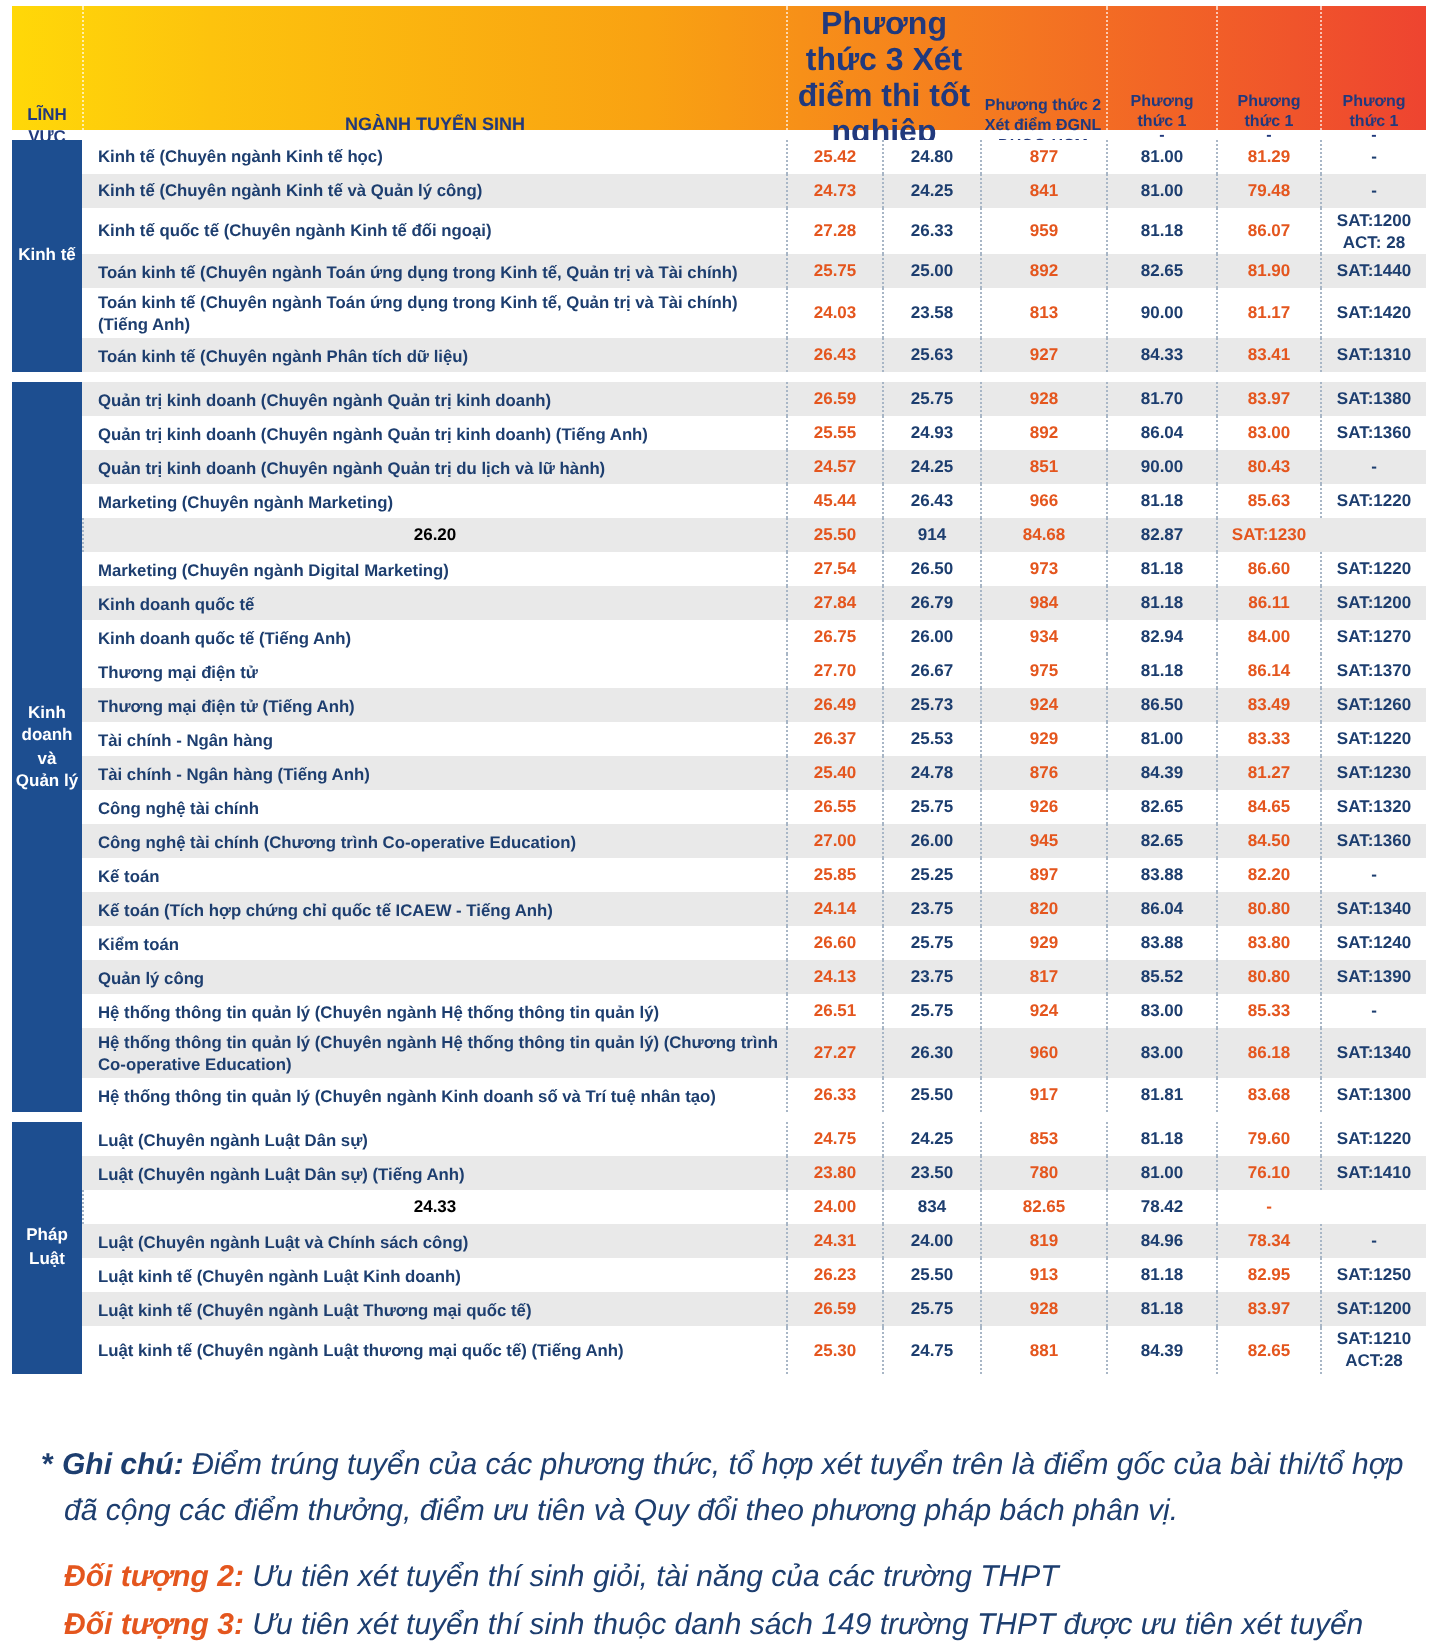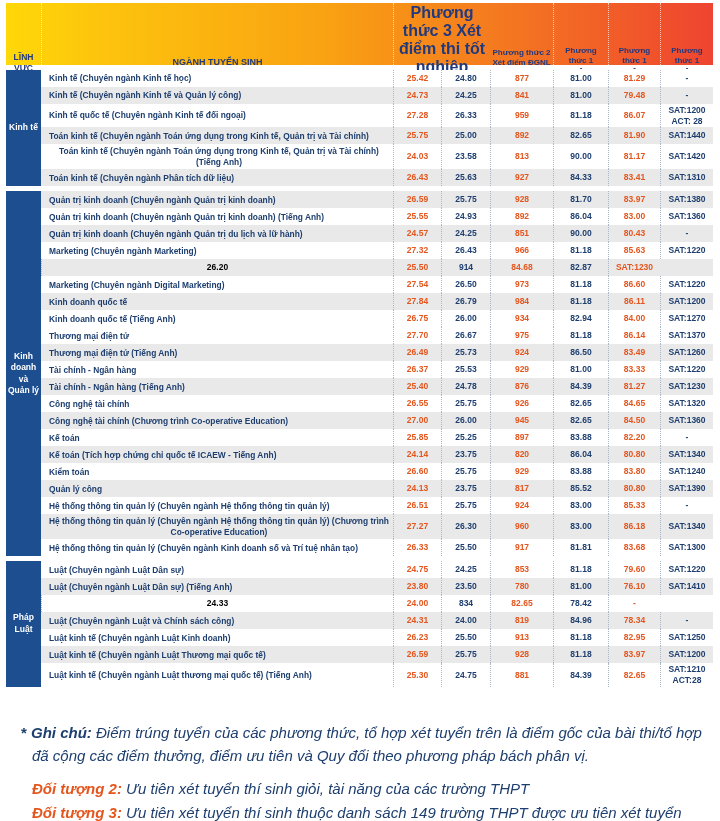--- a/index.html
+++ b/index.html
@@ -31,21 +31,21 @@
 
   
   .group{display:flex;margin-top:5px}
   .gside{width:35px;background:var(--blue);color:#fff;font-weight:bold;font-size:8.5px;
          line-height:1.35;display:flex;align-items:center;justify-content:center;
          text-align:center;padding:19px 1px}
   .grows{flex:1;display:flex;flex-direction:column}
   .row{display:grid;grid-template-columns:352px 48px 49px 63px 55px 52px 53px;min-height:17px;background:#fff}
   .row.shade{background:var(--shade)}
   .cname{display:flex;align-items:center;color:var(--navy);font-weight:bold;
-         font-size:8.4px;line-height:1.25;padding:2px 4px 2px 8px;text-align:center}
+         font-size:8.4px;line-height:1.25;padding:2px 4px 2px 8px;text-align:left}
   .cval{display:flex;align-items:center;justify-content:center;text-align:center;
         font-weight:bold;font-size:8.5px;line-height:1.25;border-left:1px dotted var(--dot);padding:1px 2px}
   .row > div:nth-child(2), .row > div:nth-child(4), .row > div:nth-child(6){color:var(--orange)}
   .row > div:nth-child(3), .row > div:nth-child(5), .row > div:nth-child(7){color:var(--navy)}
 
   
   .notes{position:absolute;left:14px;top:722px;width:694px;color:var(--navy);
          font-style:italic;font-size:15px;line-height:1.5}
   .note-main{padding-left:18px;text-indent:-11px}
   .star{font-style:normal;font-weight:bold}
@@ -173,21 +173,21 @@
               <div class="cname">Quản trị kinh doanh (Chuyên ngành Quản trị du lịch và lữ hành)</div>
               <div class="cval">24.57</div>
               <div class="cval">24.25</div>
               <div class="cval">851</div>
               <div class="cval">90.00</div>
               <div class="cval">80.43</div>
               <div class="cval">-</div>
             </div>
             <div class="row">
               <div class="cname">Marketing (Chuyên ngành Marketing)</div>
-              <div class="cval">27.32</div>
+              <div class="cval">45.44</div>
               <div class="cval">26.43</div>
               <div class="cval">966</div>
               <div class="cval">81.18</div>
               <div class="cval">85.63</div>
               <div class="cval">SAT:1220</div>
             </div>
             <div class="row shade">
               <div class="cval">26.20</div>
               <div class="cval">25.50</div>
               <div class="cval">914</div>

